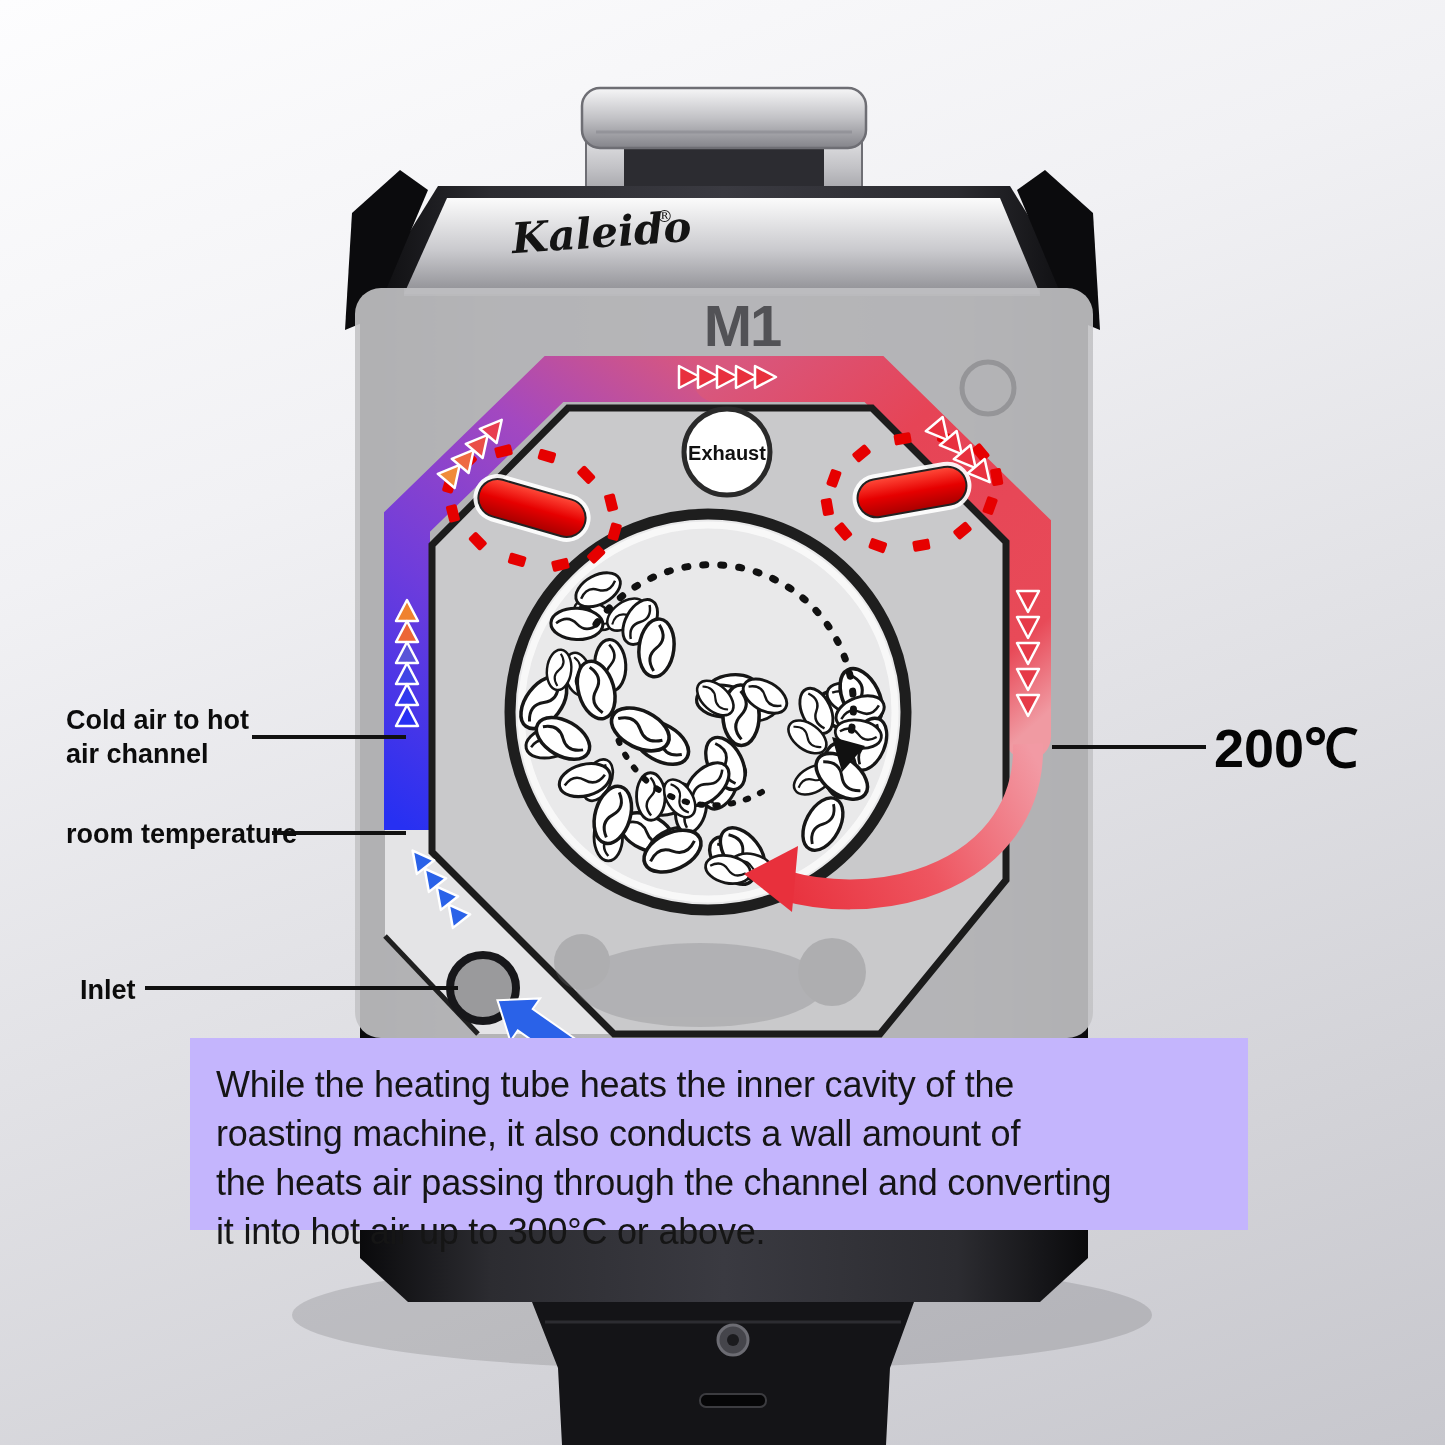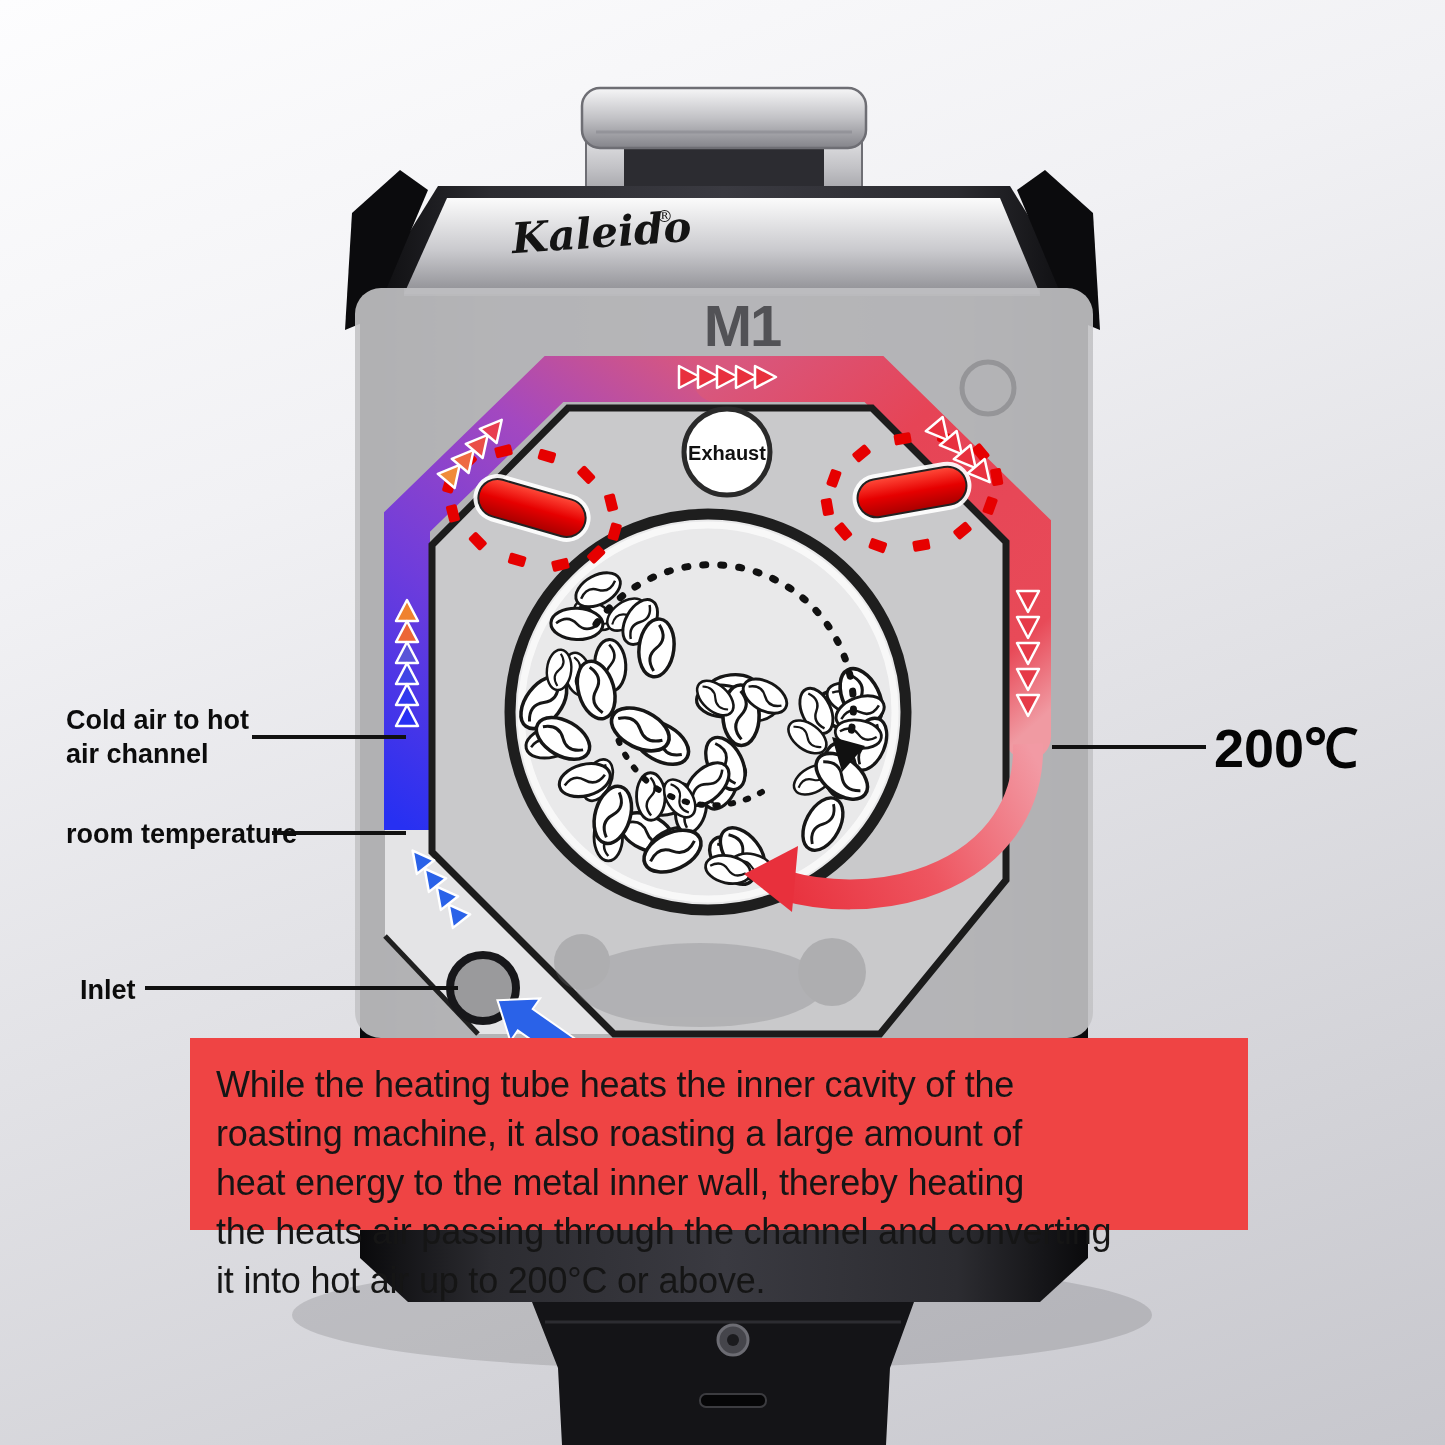--- a/index.html
+++ b/index.html
@@ -5,21 +5,21 @@
   html,body{margin:0;padding:0;}
   body{
     width:1445px;height:1445px;position:relative;overflow:hidden;
     background:linear-gradient(160deg,#fdfdfe 0%,#f1f1f4 30%,#e2e2e6 55%,#d3d3d8 80%,#c7c7cd 100%);
     font-family:"Liberation Sans", sans-serif;
   }
   .stage{position:absolute;inset:0;}
   svg.scene{position:absolute;top:0;left:0;}
   .desc-box{
     position:absolute;left:190px;top:1038px;width:1058px;height:192px;
-    background:#ef4444;box-sizing:border-box;padding:22px 26px;z-index:5;
+    background:#c4b5fd;box-sizing:border-box;padding:22px 26px;z-index:5;
   }
   .desc-line{
     font-size:36px;line-height:49px;color:#151515;font-weight:400;
     white-space:nowrap;letter-spacing:-0.2px;
   }
 </style>
 </head>
 <body>
 
 <div class="stage">
@@ -284,19 +284,18 @@
     <text x="80" y="999" font-size="27" font-weight="bold" fill="#0c0c0c">Inlet</text>
   </g>
   <g>
     <line x1="1052" y1="747" x2="1206" y2="747" stroke="#111111" stroke-width="4"></line>
     <text x="1214" y="767" font-size="54" font-weight="bold" fill="#050505">200℃</text>
   </g>
 </svg>
 
 <div class="desc-box">
   <div class="desc-line">While the heating tube heats the inner cavity of the</div>
-  <div class="desc-line">roasting machine, it also roasting a large amount of</div>
-  <div class="desc-line">heat energy to the metal inner wall, thereby heating</div>
+  <div class="desc-line">roasting machine, it also conducts a wall amount of</div>
   <div class="desc-line">the heats air passing through the channel and converting</div>
-  <div class="desc-line">it into hot air up to 200°C or above.</div>
+  <div class="desc-line">it into hot air up to 300°C or above.</div>
 </div>
 
 </div>
 
 </body></html>

